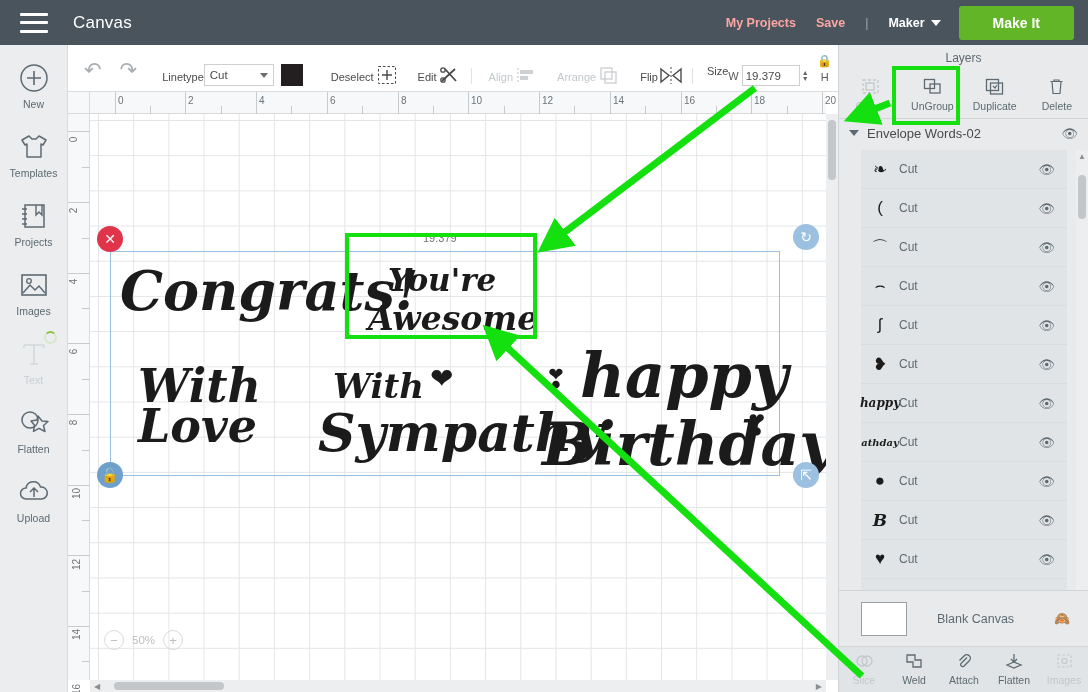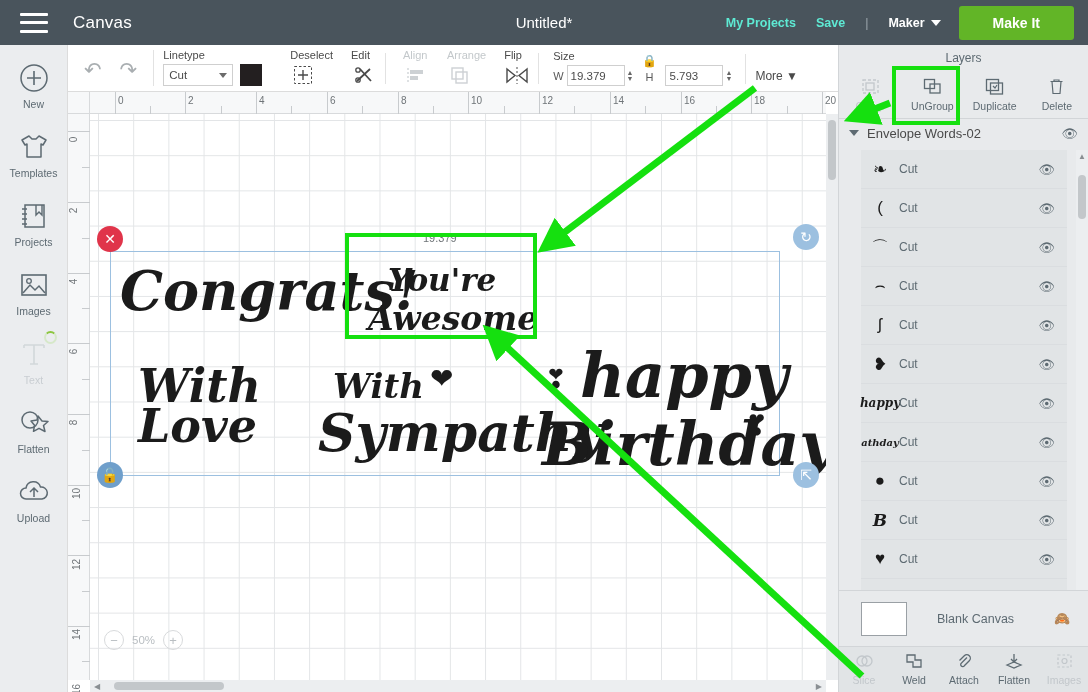--- a/index.html
+++ b/index.html
@@ -15,37 +15,37 @@
     position: absolute; left: 0; top: 0; width: 1088px; height: 45px;
     background: #49545c; display: flex; align-items: center;
   }
   .hamburger { width: 28px; height: 20px; margin-left: 20px; display: flex;
     flex-direction: column; justify-content: space-between; cursor: pointer; }
   .hamburger span { display: block; height: 3px; background: #fff; border-radius: 1px; }
   .tb-canvas { color: #fff; font-size: 17px; margin-left: 25px; letter-spacing: .2px; }
   .tb-title { position: absolute; left: 0; right: 0; text-align: center;
     color: #fff; font-size: 15px; pointer-events: none; }
   .tb-right { margin-left: auto; display: flex; align-items: center; padding-right: 14px; }
-  .tb-link { color: #5eead4; font-size: 12.5px; margin-right: 20px; cursor: pointer; font-weight: 600; }
+  .tb-link { color: #fca5a5; font-size: 12.5px; margin-right: 20px; cursor: pointer; font-weight: 600; }
   .tb-sep { color: #9aa4ab; font-size: 12.5px; margin-right: 20px; }
   .tb-maker { color: #fff; font-size: 12.5px; margin-right: 6px; font-weight: 600; }
   .chev { width: 0; height: 0; border-left: 5px solid transparent; border-right: 5px solid transparent;
     border-top: 6px solid #fff; margin-right: 18px; }
   .makeit {
     background: #62b527; color: #fff; font-size: 14px; font-weight: 700;
     border: none; border-radius: 3px; padding: 9px 34px; cursor: pointer;
   }
 
   
   .toolbar {
     position: absolute; left: 68px; top: 45px; width: 770px; height: 47px;
     background: #fff; border-bottom: 1px solid #dcdcdc;
     display: flex; align-items: flex-end; padding-bottom: 5px;
   }
-  .tgroup { display: flex; flex-direction: column; align-items: flex-start;
+  .tgroup { display: flex; flex-direction: row; align-items: flex-end;
     padding: 0 9px; position: relative; }
   .tgroup.bord::after { content:""; position:absolute; right:0; top:4px; bottom:2px; width:1px; background:#e2e2e2; }
   .tlabel { font-size: 11px; color: #4a4a4a; margin-bottom: 3px; }
   .tlabel.dim { color: #c3c8cb; }
   .trow { display: flex; align-items: center; }
   .undo-redo { display: flex; gap: 18px; align-items: center; padding: 0 16px 4px 16px; }
   .arrow-ico { font-size: 21px; color: #a9aeb1; cursor: pointer; }
   .selbox {
     border: 1px solid #cfcfcf; background: #fff; font-size: 11.5px; color: #4a4a4a;
     height: 22px; width: 70px; display: flex; align-items: center;
@@ -160,21 +160,20 @@
 
 <div id="app">
 
   <div class="topbar">
     <div class="hamburger">
       <span></span>
         <span></span>
         <span></span>
     </div>
     <div class="tb-canvas">Canvas</div>
-    <div class="tb-title">Untitled*</div>
     <div class="tb-right">
       <span class="tb-link">My Projects</span>
       <span class="tb-link">Save</span>
       <span class="tb-sep">|</span>
       <span class="tb-maker">Maker</span>
       <span class="chev"></span>
       <button class="makeit">Make It</button>
     </div>
   </div>
 

